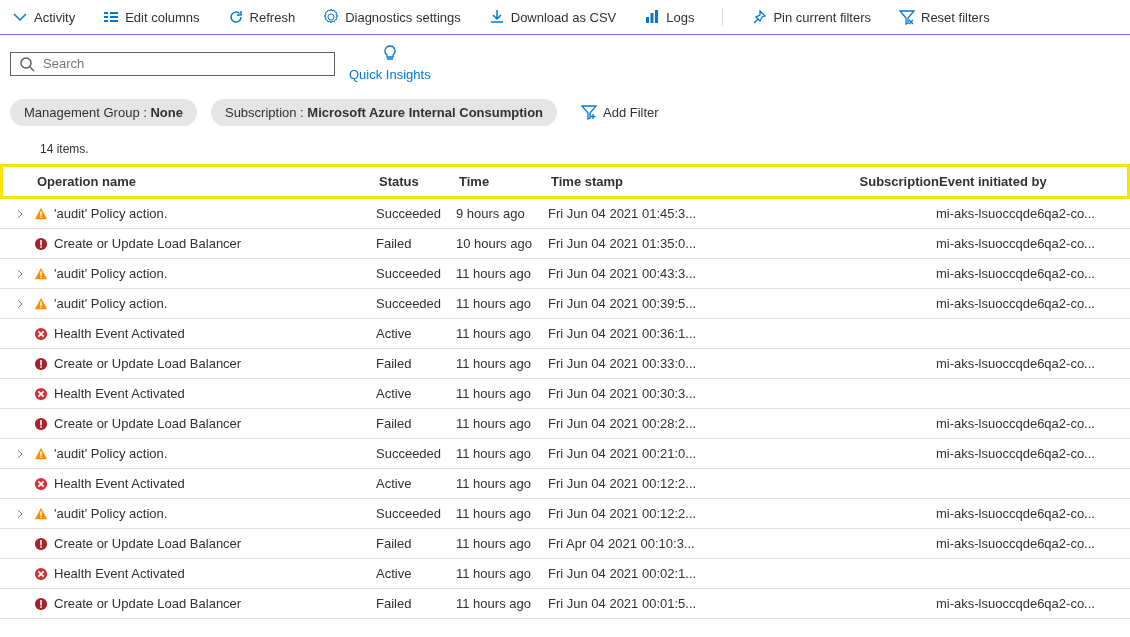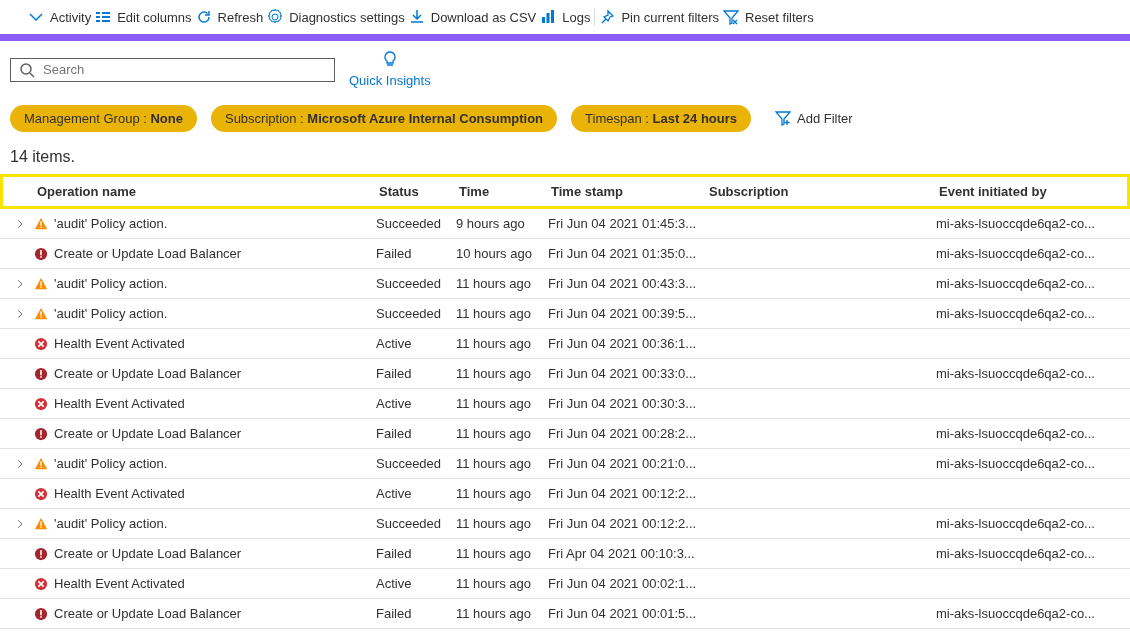--- a/index.html
+++ b/index.html
@@ -1,48 +1,48 @@
 <!DOCTYPE html>
 <html><head>
 <meta charset="utf-8">
 <style>
 * { box-sizing: border-box; margin: 0; padding: 0; }
 body { font-family: "Segoe UI", Arial, sans-serif; font-size: 13px; color: #323130; background: #fff; width: 1130px; }
 
-.toolbar { display: flex; align-items: center; padding: 8px 28px; gap: 4px; border-bottom: 7px solid #8b5cf6; }
+.toolbar { display: flex; align-items: center; padding: 8px 12px; gap: 28px; border-bottom: 1px solid #8b5cf6; }
 .toolbar .item { display: flex; align-items: center; gap: 6px; cursor: pointer; color: #323130; }
 .toolbar .item .icon { color: #0078d4; }
 .toolbar .sep { width: 1px; height: 18px; background: #ddd; }
 
 .icon { display: inline-flex; align-items: center; justify-content: center; width: 16px; height: 16px; }
 .icon svg { width: 16px; height: 16px; }
 
 .filterbar { display: flex; align-items: center; padding: 10px; gap: 14px; }
 .searchbox { display: flex; align-items: center; gap: 8px; width: 325px; height: 24px; border: 1px solid #605e5c; padding: 0 8px; }
 .searchbox input { border: none; outline: none; flex: 1; font-size: 13px; }
 .quick { display: flex; align-items: center; gap: 6px; color: #0078d4; cursor: pointer; flex-direction: column; }
 
 .pillsrow { display: flex; align-items: center; padding: 6px 10px 12px; gap: 14px; flex-wrap: wrap; }
-.pill { background: #eab308; border-radius: 14px; padding: 6px 14px; cursor: pointer; font-size: 13px; }
+.pill { background: #e5e5e5; border-radius: 14px; padding: 6px 14px; cursor: pointer; font-size: 13px; }
 .pill .b { font-weight: 600; }
 .addfilter { display: flex; align-items: center; gap: 6px; color: #323130; padding: 6px 10px; cursor: pointer; }
 .addfilter .icon { color: #0078d4; }
 
-.itemscount { padding: 4px 10px 8px; color: #323130; font-size: 16px; }
+.itemscount { padding: 4px 10px 8px; color: #323130; font-size: 12px; margin-left: 30px; }
 
 .table { width: 100%; }
 .table .head { display: flex; border: 3px solid #f5e500; background: #fff; font-weight: 600; font-size: 13px; padding: 7px 6px; }
 .table .body .row { display: flex; align-items: center; padding: 7px 6px; border-bottom: 1px solid #e1dfdd; font-size: 13px; }
 
 .c-exp { width: 28px; display:flex; justify-content:center; }
 .c-op { width: 342px; display:flex; align-items:center; gap:6px;text-align:right; }
 .c-status { width: 80px; }
 .c-time { width: 92px; }
 .c-ts { width: 158px; white-space:nowrap; overflow:hidden; text-overflow:ellipsis; }
-.c-sub { width: 230px; }
+.c-sub { width: 230px; text-align: right; }
 .c-eib { flex:1; white-space:nowrap; overflow:hidden; text-overflow:ellipsis; }
 
 .stat-icon { width:14px; height:14px; display:inline-flex; align-items:center; justify-content:center; }
 
 .chev { color:#605e5c; }
 .chev svg { width:10px; height:10px; }
 
 .warn svg { fill:#ff8c00; }
 .err svg { fill:#a4262c; }
 .errx svg { fill:#d13438; }
@@ -201,23 +201,20 @@
     <span>Quick Insights</span>
   </div>
 </div>
 
 <div class="pillsrow">
   <div class="pill">
     <span>Management Group : </span><span class="b">None</span>
   </div>
   <div class="pill">
     <span>Subscription : </span><span class="b">Microsoft Azure Internal Consumption</span>
-  </div>
-  <div class="pill">
-    <span>Timespan : </span><span class="b">Last 24 hours</span>
   </div>
   <div class="addfilter">
     <span class="icon">
         <svg>
           <use href="#i-funnel-plus"></use>
         </svg>
       </span>
     <span>Add Filter</span>
   </div>
 </div>

